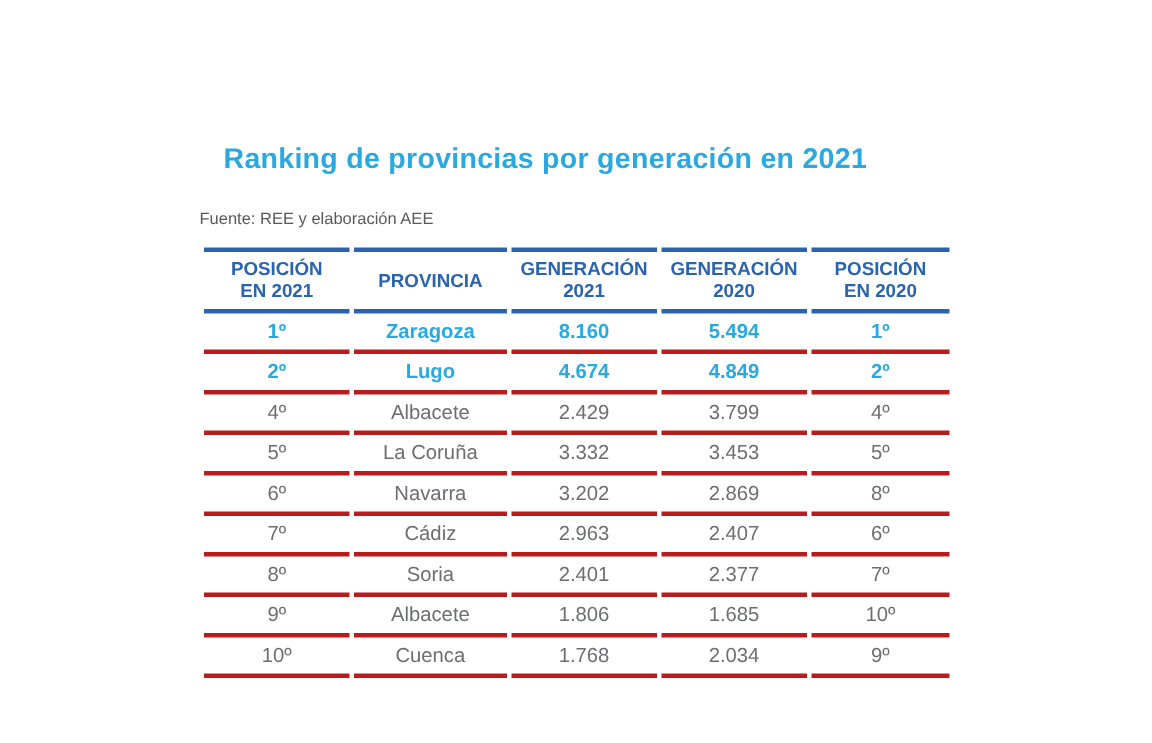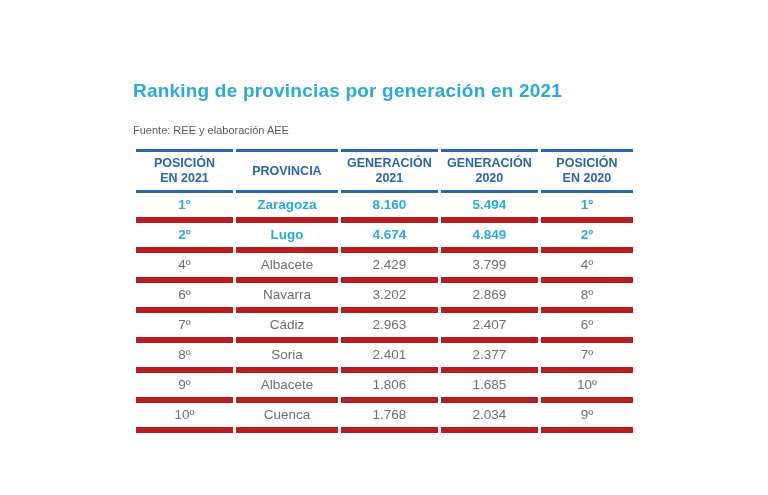--- a/index.html
+++ b/index.html
@@ -14,21 +14,21 @@
     overflow: hidden;
     font-family: "Liberation Sans", sans-serif;
   }
   .content {
     position: absolute;
     left: 133px;
     top: 79px;
     width: 503px;
   }
   .title {
-    margin: 0;
+    margin: 16px;
     color: #29a9e0;
     font-size: 19px;
     font-weight: bold;
     letter-spacing: 0.2px;
     line-height: 23px;
   }
   .source {
     margin: 21px 0 0 0;
     color: #58595b;
     font-size: 11px;
@@ -50,21 +50,21 @@
     padding: 4px 0;
     border-top: 3px solid #2a64ae;
     border-bottom: 3px solid #2a64ae;
   }
   td.cell {
     text-align: center;
     color: #6d6e71;
     font-size: 13.5px;
     line-height: 15px;
     padding: 4px 0 5px 0;
-    border-bottom: 6px solid #b91c1c;
+    border-bottom: 3px solid #b91c1c;
     white-space: nowrap;
     overflow: hidden;
   }
   tr.highlight td.cell {
     color: #29a9e0;
     font-weight: bold;
   }
   col.c1 { width: 20%; }
   col.c2 { width: 21%; }
   col.c3 { width: 20%; }
@@ -125,20 +125,27 @@
         <td class="cell">2º</td>
       </tr>
       <tr>
         <td class="cell">4º</td>
         <td class="cell">Albacete</td>
         <td class="cell">2.429</td>
         <td class="cell">3.799</td>
         <td class="cell">4º</td>
       </tr>
       <tr>
+        <td class="cell">5º</td>
+        <td class="cell">La Coruña</td>
+        <td class="cell">3.332</td>
+        <td class="cell">3.453</td>
+        <td class="cell">5º</td>
+      </tr>
+      <tr>
         <td class="cell">6º</td>
         <td class="cell">Navarra</td>
         <td class="cell">3.202</td>
         <td class="cell">2.869</td>
         <td class="cell">8º</td>
       </tr>
       <tr>
         <td class="cell">7º</td>
         <td class="cell">Cádiz</td>
         <td class="cell">2.963</td>

